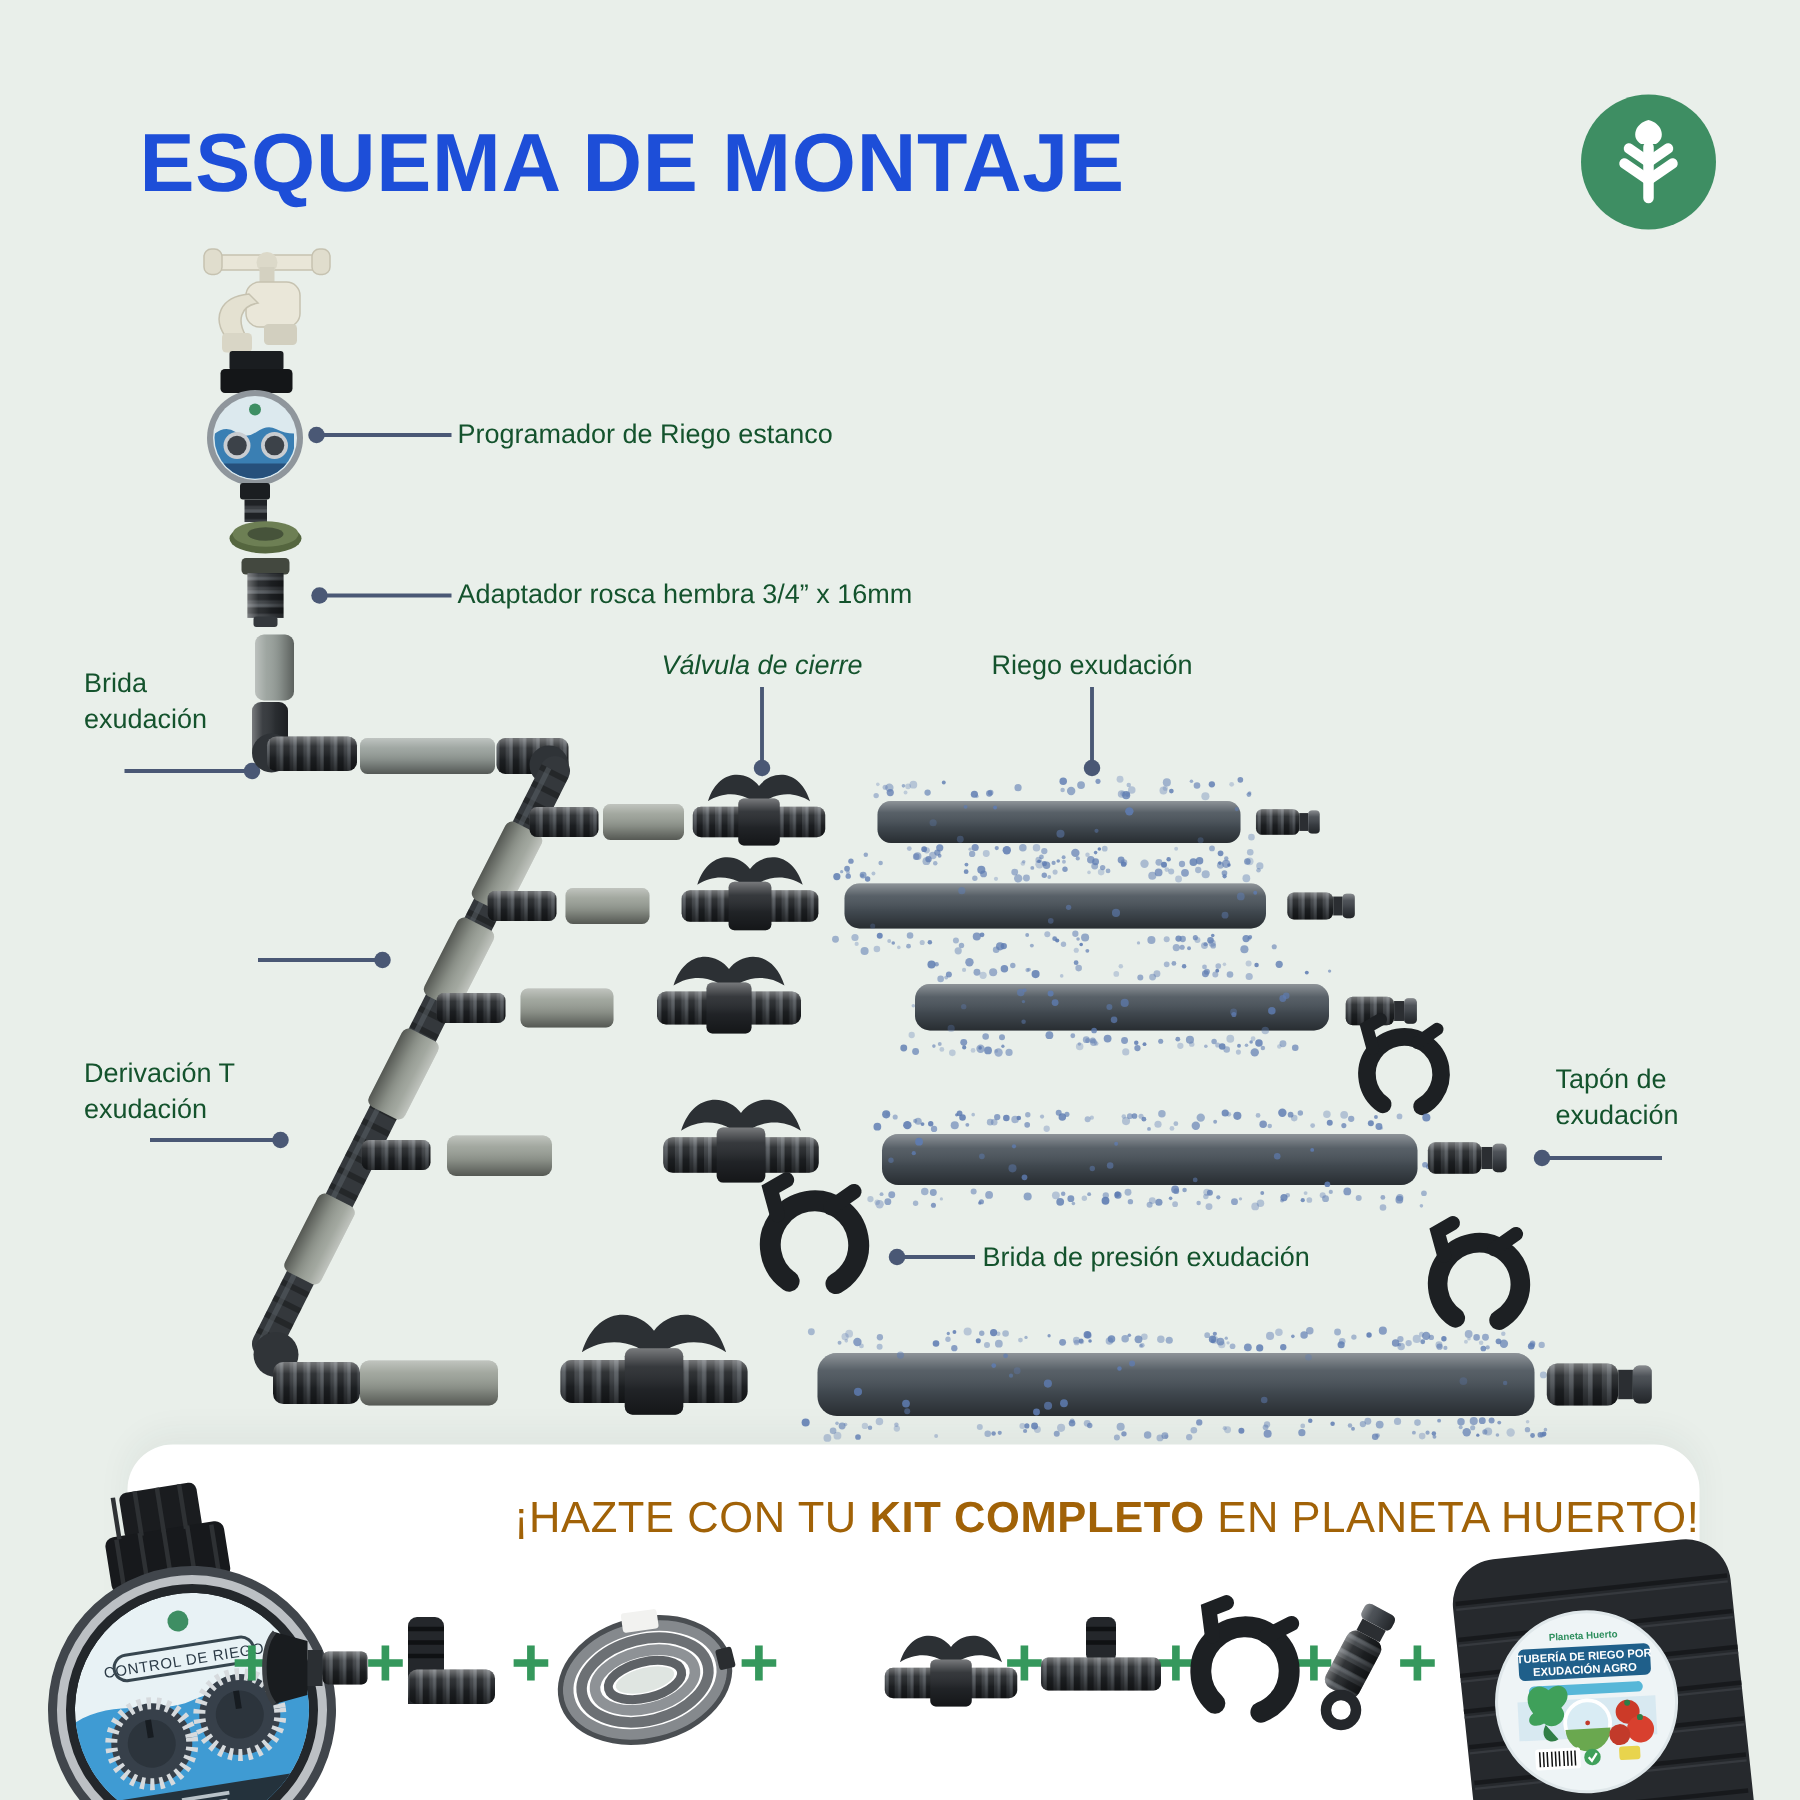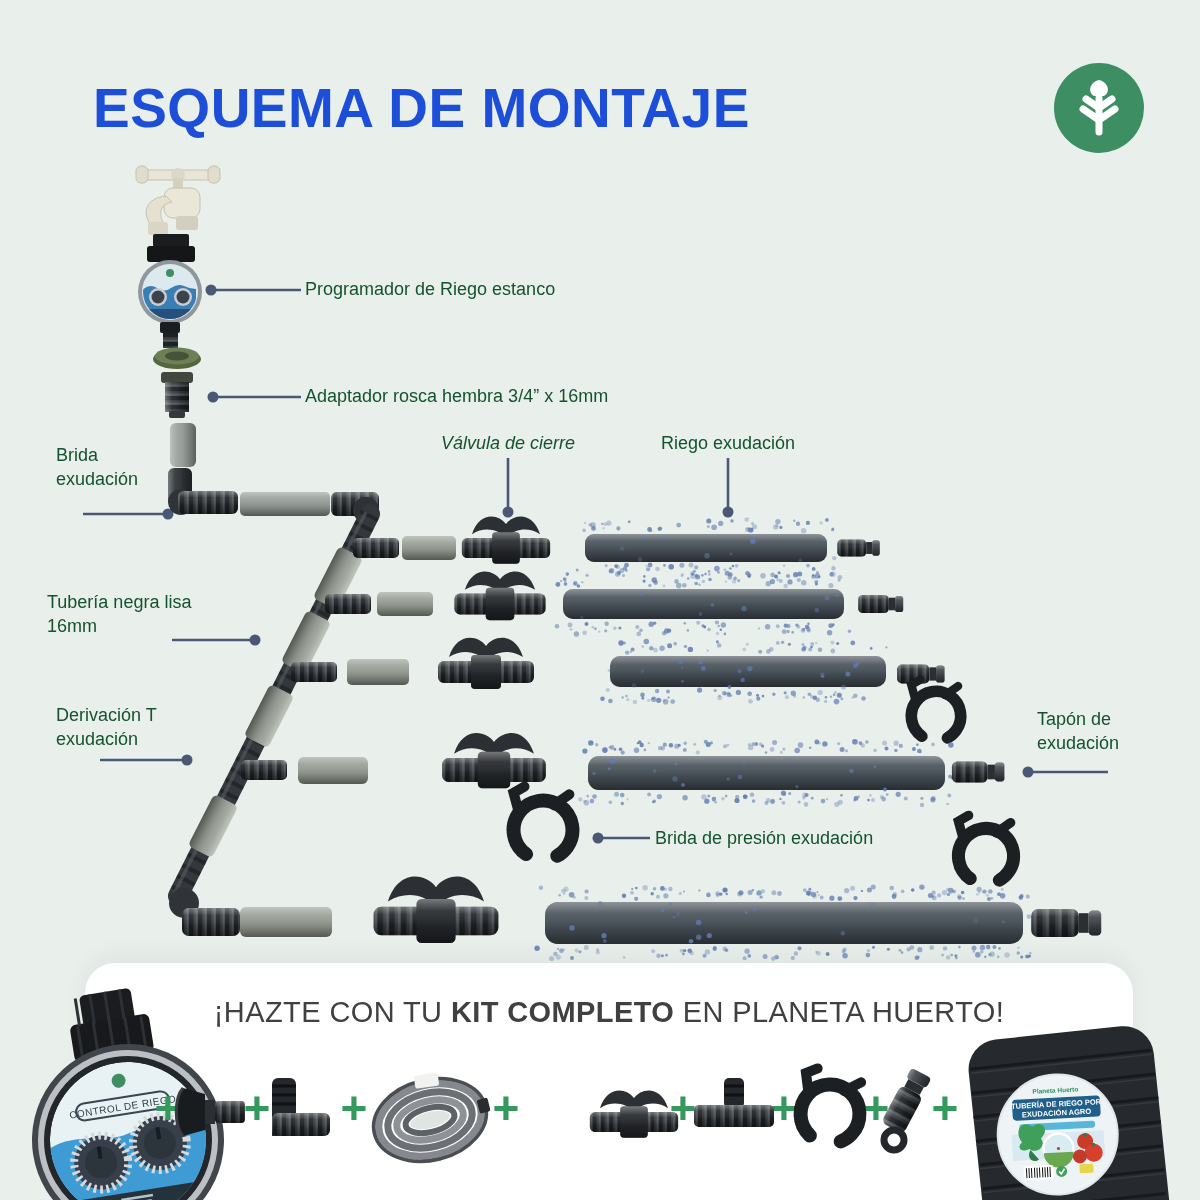--- a/index.html
+++ b/index.html
@@ -6,22 +6,22 @@
   .page{position:relative;width:1200px;height:1200px;background:#e9efea;overflow:hidden;
         font-family:"Liberation Sans",sans-serif;}
   .title{position:absolute;left:93px;top:76px;margin:0;font-size:55px;font-weight:700;
          color:#1d4ed8;letter-spacing:.5px;z-index:3;}
   .logo{position:absolute;left:1053px;top:62px;width:92px;height:92px;z-index:3;}
   .panel{position:absolute;left:85px;top:963px;width:1048px;height:237px;background:#ffffff;
          border-radius:30px 30px 0 0;box-shadow:0 -8px 22px rgba(40,60,50,.05);z-index:1;}
   .scene{position:absolute;left:0;top:0;width:1200px;height:1200px;z-index:2;}
   .lbl{position:absolute;z-index:3;color:#14532d;font-size:18px;line-height:1.34;}
   .lbl.center{text-align:center;}
-  .headline{position:absolute;left:85px;top:996px;width:1048px;text-align:center;z-index:3;
-            font-size:29px;color:#404040;letter-spacing:.4px;white-space:nowrap;}
+  .headline{position:absolute;left:85px;top:996px;width:1048px;text-align:right;z-index:3;
+            font-size:29px;color:#a16207;letter-spacing:.4px;white-space:nowrap;}
   .headline .b{font-weight:700;}
 </style>
 </head>
 <body>
 
 <div class="page">
 
   <h1 class="title">ESQUEMA DE MONTAJE</h1>
 
   <div class="logo">
@@ -1105,18 +1105,17 @@
         <rect x="20" y="31" width="14" height="9" rx="2" fill="#e8d44d"></rect>
       </g>
     </g>
   </svg>
 
   <div class="lbl" style="left:305px;top:277px;">Programador de Riego estanco</div>
   <div class="lbl" style="left:305px;top:384px;">Adaptador rosca hembra 3/4” x 16mm</div>
   <div class="lbl" style="left:56px;top:443px;width:125px;">Brida exudación</div>
   <div class="lbl center" style="left:408px;top:431px;width:200px;font-style:italic;">Válvula de cierre</div>
   <div class="lbl center" style="left:633px;top:431px;width:190px;">Riego exudación</div>
-  <div class="lbl" style="left:47px;top:590px;width:170px;">Tubería negra lisa 16mm</div>
   <div class="lbl" style="left:56px;top:703px;width:150px;">Derivación T exudación</div>
   <div class="lbl" style="left:655px;top:826px;">Brida de presión exudación</div>
   <div class="lbl" style="left:1037px;top:707px;width:130px;">Tapón de exudación</div>
 
 </div>
 
 </body></html>

